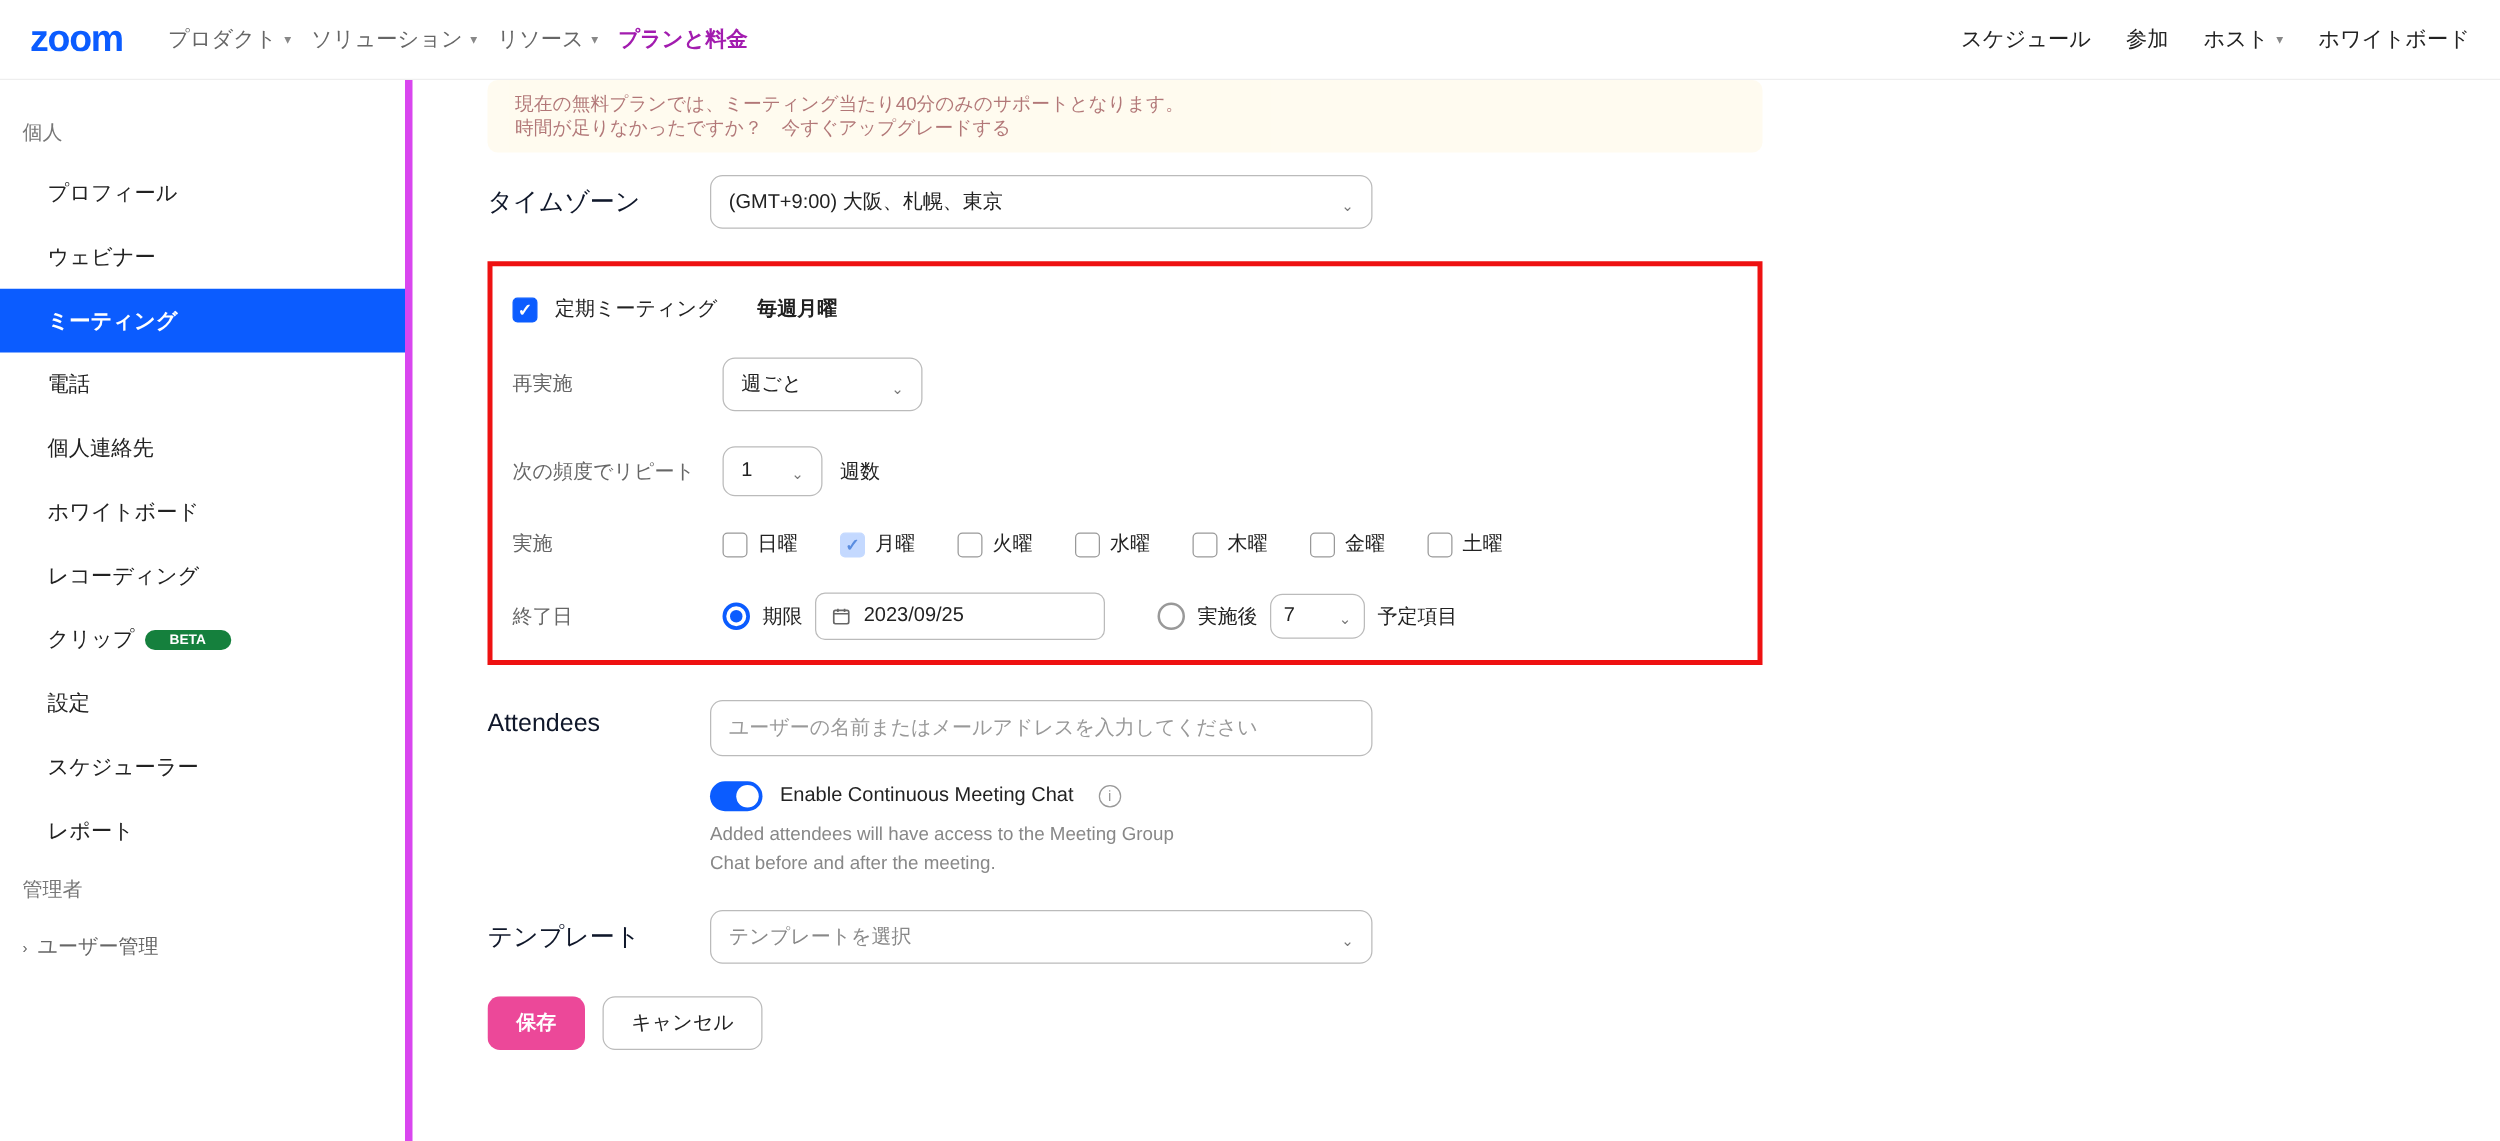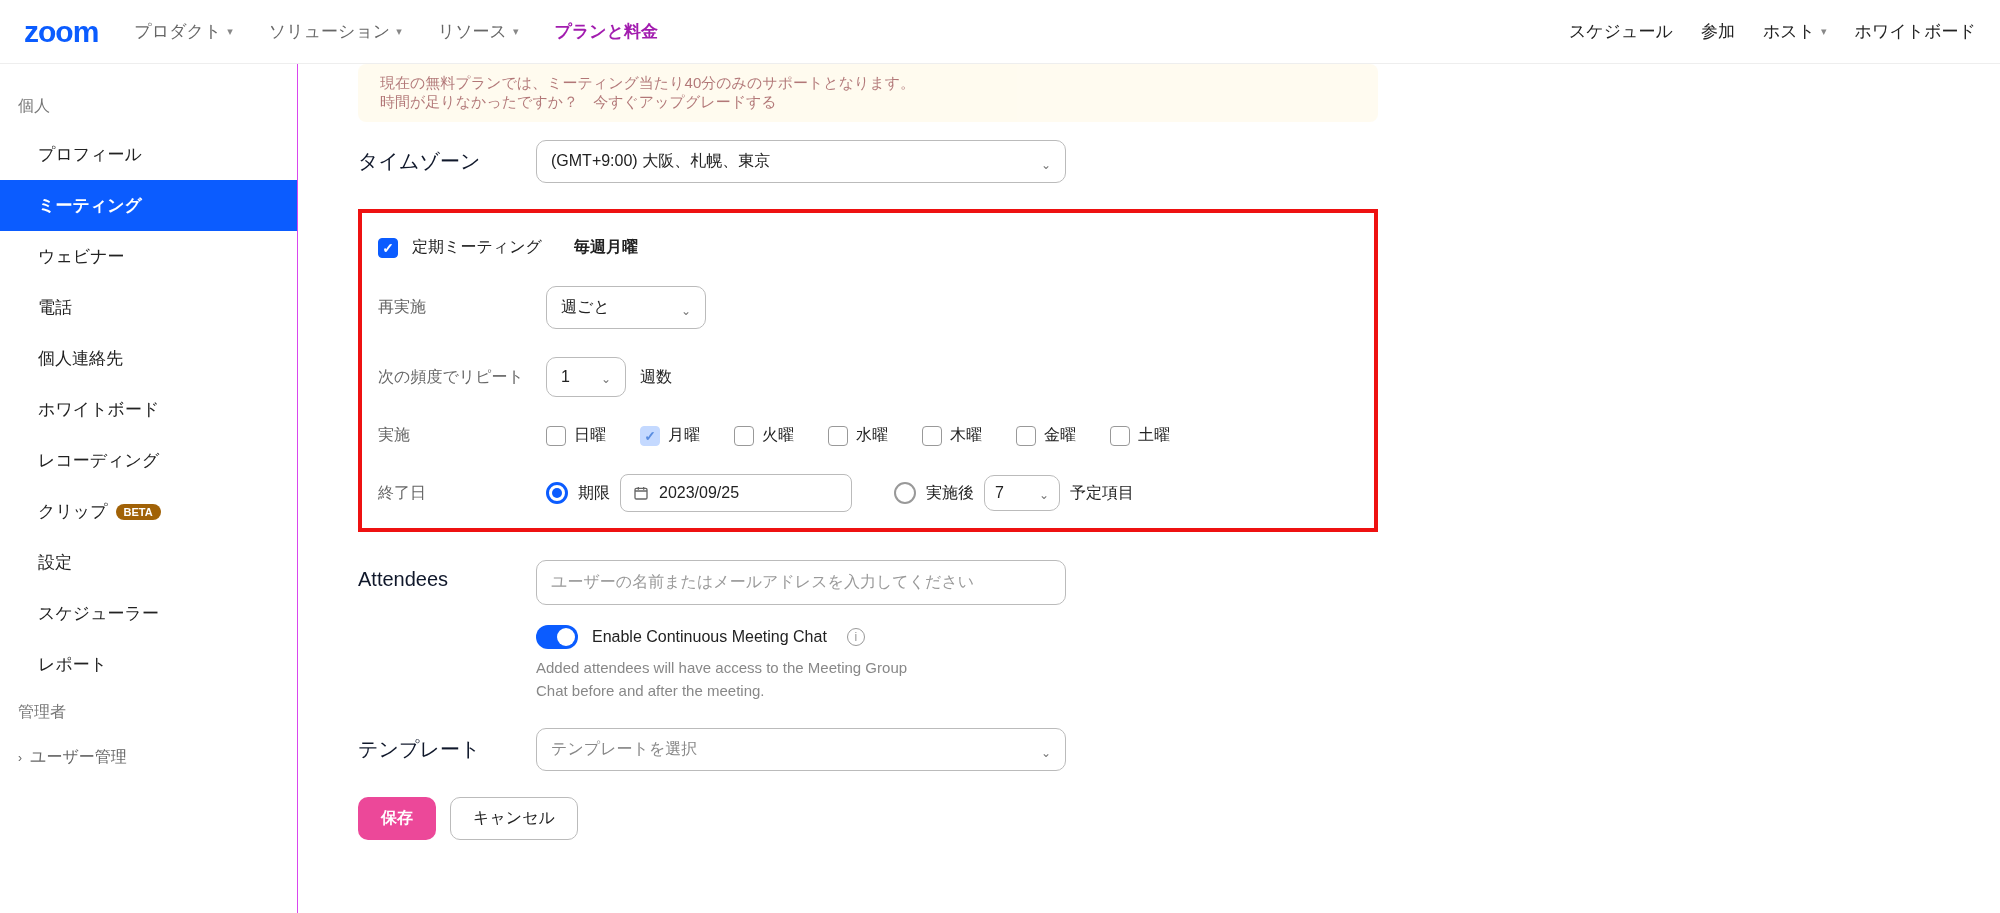--- a/index.html
+++ b/index.html
@@ -1,30 +1,30 @@
 <!DOCTYPE html>
 <html><head>
 <meta charset="utf-8">
 <style>
 *{box-sizing:border-box;margin:0;padding:0;font-family:"Helvetica Neue",Arial,"Hiragino Kaku Gothic ProN","Hiragino Sans",Meiryo,sans-serif}
 body{background:#fff;color:#222;font-size:16px}
 .topbar{display:flex;align-items:center;height:64px;padding:0 24px;border-bottom:1px solid #eee}
 .logo{font-weight:900;font-size:30px;color:#0b5cff;letter-spacing:-1px;margin-right:36px}
-.topnav{display:flex;gap:36px;flex:1}
+.topnav{display:flex;gap:16px;flex:1}
 .topnav-item{color:#666;font-size:17px;cursor:pointer;display:flex;align-items:center;gap:6px}
 .topnav-item.emph{color:#a21caf;font-weight:600}
 .topnav-right{display:flex;gap:28px;align-items:center}
 .topnav-right .topnav-item{color:#222;font-weight:500}
 .chev{font-size:11px;color:#888}
 .layout{display:flex}
-.sidebar{width:298px;border-right:1px solid #d946ef;padding-top:20px;height:calc(100vh - 64px);overflow:auto}
+.sidebar{width:330px;border-right:6px solid #d946ef;padding-top:20px;height:calc(100vh - 64px);overflow:auto}
 .sidebar-section{color:#777;font-size:16px;padding:12px 18px}
 .sidebar-item{padding:14px 38px;font-size:17px;color:#222;cursor:pointer;display:flex;align-items:center;gap:8px}
 .sidebar-item.active{background:#0b5cff;color:#fff;font-weight:600}
-.beta-badge{background:#a16207;color:#fff;font-size:11px;font-weight:700;padding:2px 8px;border-radius:10px}
+.beta-badge{background:#15803d;color:#fff;font-size:11px;font-weight:700;padding:2px 20px;border-radius:10px}
 .sidebar-sub{display:flex;align-items:center;gap:8px;padding:12px 18px;color:#666;font-size:16px}
 .main{flex:1;padding:0 40px 40px 60px;max-width:1120px}
 .banner{background:#fff9e6;border-radius:8px;padding:10px 22px;color:#7f1d1d;font-size:15px;margin-bottom:18px;opacity:.6}
 .form-row{display:flex;align-items:flex-start;margin-bottom:26px}
 .form-label{width:178px;color:#0f172a;font-size:20px;padding-top:8px}
 .form-control{flex:1}
 .select{border:1px solid #bbb;border-radius:10px;padding:10px 14px;width:530px;display:flex;justify-content:space-between;align-items:flex-end;cursor:pointer;background:#fff;font-size:16px}
 .select.sm{width:160px}
 .select.xs{width:80px}
 .chev2{font-size:12px;color:#777}
@@ -83,22 +83,22 @@
         <span class="chev">▾</span>
       </div>
     <div class="topnav-item">ホワイトボード</div>
   </div>
 </div>
 
 <div class="layout">
   <div class="sidebar">
     <div class="sidebar-section">個人</div>
     <div class="sidebar-item">プロフィール</div>
+    <div class="sidebar-item">ウェビナー</div>
     <div class="sidebar-item active">ミーティング</div>
-    <div class="sidebar-item">ウェビナー</div>
     <div class="sidebar-item">電話</div>
     <div class="sidebar-item">個人連絡先</div>
     <div class="sidebar-item">ホワイトボード</div>
     <div class="sidebar-item">レコーディング</div>
     <div class="sidebar-item">
         <span>クリップ</span>
         <span class="beta-badge">BETA</span>
       </div>
     <div class="sidebar-item">設定</div>
     <div class="sidebar-item">スケジューラー</div>

